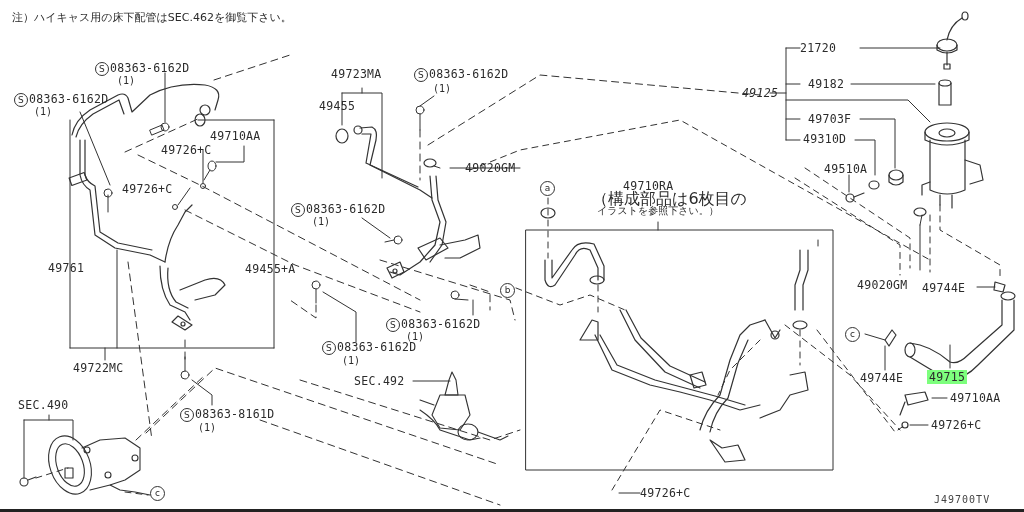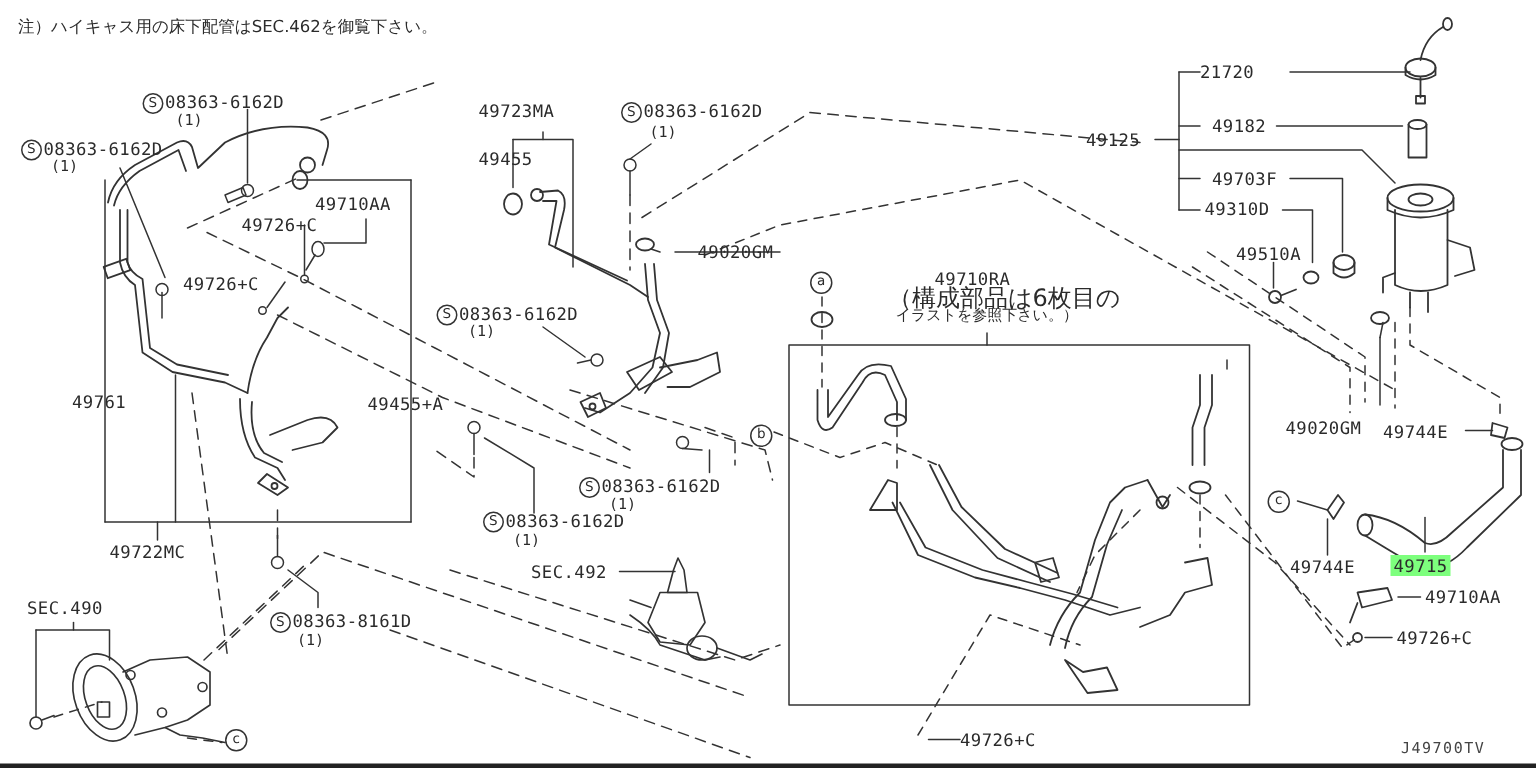--- a/index.html
+++ b/index.html
@@ -280,21 +280,21 @@
 <div class="lbl" style="left:14px;top:93px;"><span class="s-mark">S</span><span>08363-6162D</span></div>
 <div class="qty" style="left:34px;top:107px;">(1)</div>
 
 <div class="lbl" style="left:210px;top:130px;">49710AA</div>
 <div class="lbl" style="left:161px;top:144px;">49726+C</div>
 <div class="lbl" style="left:122px;top:183px;">49726+C</div>
 <div class="lbl" style="left:48px;top:262px;">49761</div>
 <div class="lbl" style="left:245px;top:263px;">49455+A</div>
 <div class="lbl" style="left:73px;top:362px;">49722MC</div>
 
-<div class="lbl" style="left:319px;top:68px;text-align:right;">49723MA</div>
+<div class="lbl" style="left:331px;top:68px;text-align:right;">49723MA</div>
 <div class="lbl" style="left:319px;top:100px;">49455</div>
 <div class="lbl" style="left:414px;top:68px;"><span class="s-mark">S</span><span>08363-6162D</span></div>
 <div class="qty" style="left:433px;top:84px;">(1)</div>
 <div class="lbl" style="left:465px;top:162px;">49020GM</div>
 
 <div class="lbl" style="left:291px;top:203px;"><span class="s-mark">S</span><span>08363-6162D</span></div>
 <div class="qty" style="left:312px;top:217px;">(1)</div>
 
 <div class="lbl" style="left:386px;top:318px;"><span class="s-mark">S</span><span>08363-6162D</span></div>
 <div class="qty" style="left:406px;top:332px;">(1)</div>
@@ -313,21 +313,21 @@
 <div class="note" style="left:592px;top:193px;font-size:16px;">（構成部品は6枚目の</div>
 <div class="note" style="left:597px;top:205px;font-size:10px;">イラストを参照下さい。）</div>
 
 <div class="ref" style="left:540px;top:181px;">a</div>
 <div class="ref" style="left:500px;top:283px;">b</div>
 <div class="ref" style="left:845px;top:327px;">c</div>
 <div class="ref" style="left:150px;top:486px;">c</div>
 
 <div class="lbl" style="left:800px;top:42px;">21720</div>
 <div class="lbl" style="left:808px;top:78px;">49182</div>
-<div class="lbl" style="left:724px;top:87px;">49125</div>
+<div class="lbl" style="left:742px;top:87px;font-style:italic;">49125</div>
 <div class="lbl" style="left:808px;top:113px;">49703F</div>
 <div class="lbl" style="left:803px;top:133px;text-align:right;">49310D</div>
 <div class="lbl" style="left:824px;top:163px;">49510A</div>
 <div class="lbl" style="left:857px;top:279px;">49020GM</div>
 <div class="lbl" style="left:922px;top:282px;">49744E</div>
 <div class="lbl" style="left:927px;top:331px;margin-top:40px;"><span class="hl" style="background: rgb(125, 255, 125);">49715</span></div>
 <div class="lbl" style="left:860px;top:372px;">49744E</div>
 <div class="lbl" style="left:950px;top:392px;">49710AA</div>
 <div class="lbl" style="left:931px;top:419px;">49726+C</div>
 <div class="lbl" style="left:640px;top:487px;">49726+C</div>

